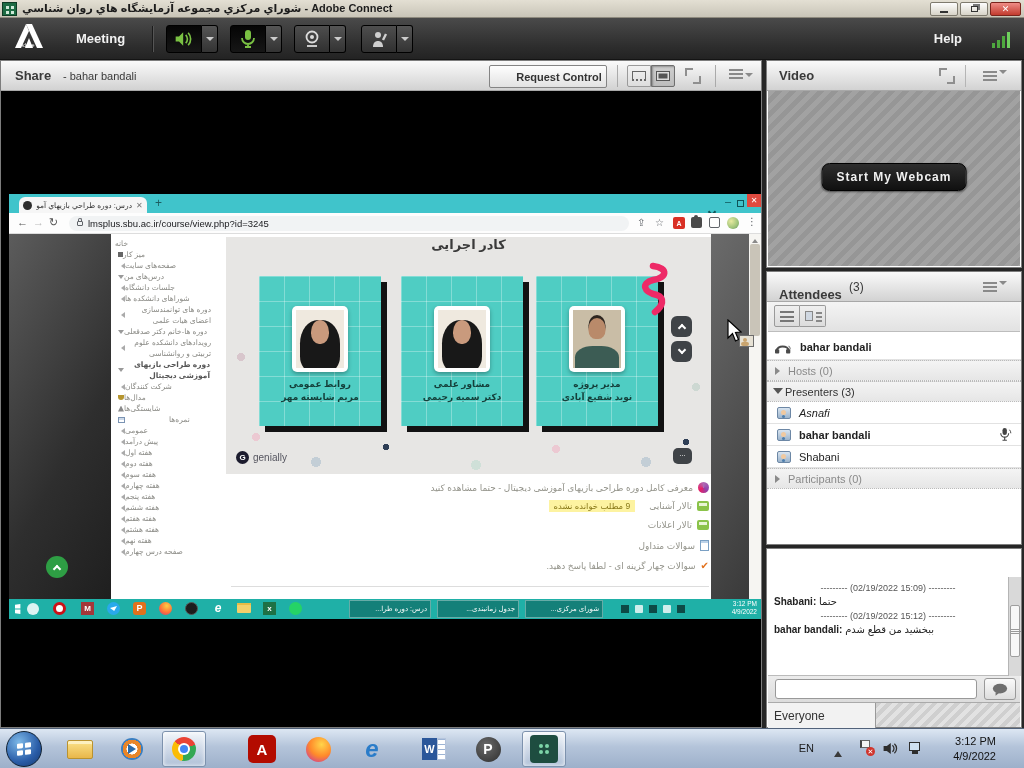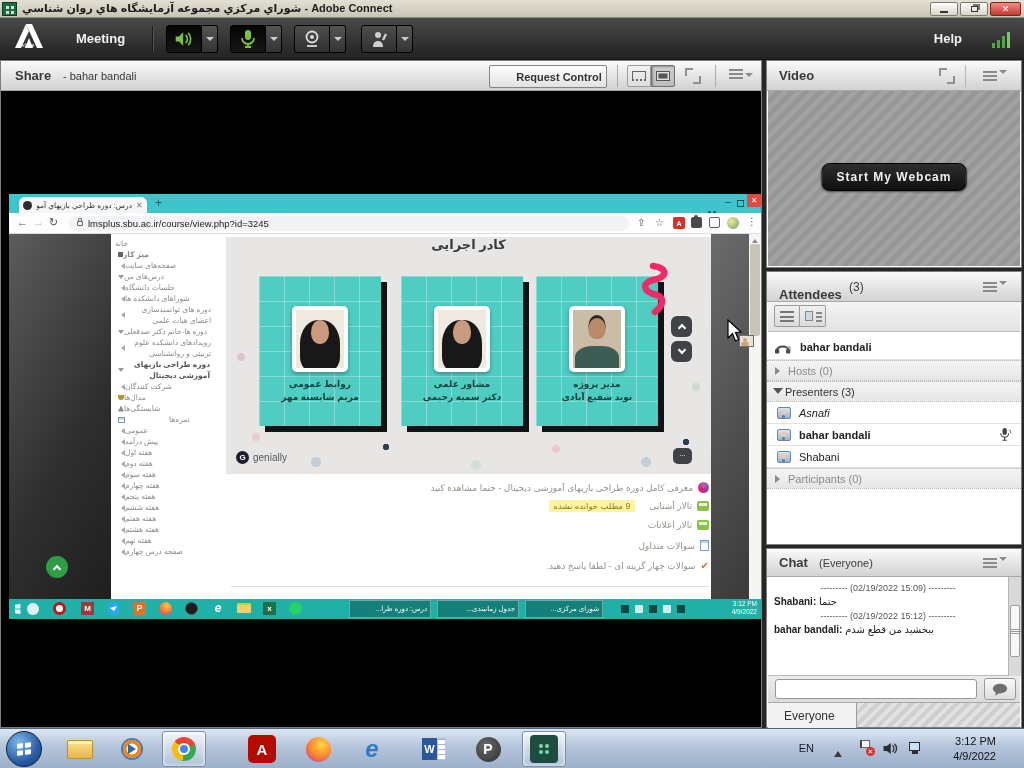--- a/index.html
+++ b/index.html
@@ -271,21 +271,21 @@
 
           <div class="a" style="left:740px;top:0;width:12px;height:365px;background:#f6f5f2;">
             <div class="a" style="left:3px;top:2px;width:0;height:0;border:3px solid transparent;border-bottom:4px solid #8a8a8a;"></div>
             <div class="a" style="left:1px;top:10px;width:10px;height:92px;background:#c9c4b8;border-radius:2px;"></div>
           </div>
 
           <div class="a" style="left:102px;top:0;width:112px;height:365px;background:#fff;padding:4px 2px 0 0;">
             <div class="sb-item" style="height:11px;">
                 <span>خانه</span>
               </div>
-            <div class="sb-item" style="height:11px;font-weight:bold;">
+            <div class="sb-item" style="height:11px;">
                 <span>میز کار</span>
                 <span class="sb-sq"></span>
               </div>
             <div class="sb-item" style="height:11px;">
                 <span>صفحه‌های سایت</span>
                 <span class="sb-tri-l"></span>
               </div>
             <div class="sb-item" style="height:11px;">
                 <span>درس‌های من</span>
                 <span class="sb-tri-d"></span>
@@ -577,28 +577,20 @@
         <div class="person-ic"></div>
         <span>Shabani</span>
       </div>
       <div class="att-row att-grp" style="top:196px;height:21px;color:#8a8a8a;">
         <div class="tri-r"></div>
         <span>Participants (0)</span>
       </div>
     </div>
 
     <div class="pod" style="left:766px;top:488px;width:256px;height:180px;">
-      <div class="pod-h" style="height:28px;">
-        <span class="a" style="left:12px;top:6px;">Chat</span>
-        <span class="a" style="left:52px;top:8px;font-weight:normal;font-size:11px;">(Everyone)</span>
-        <div class="a" style="left:216px;top:9px;display:flex;">
-          <div class="pod-menu"></div>
-          <div class="dtri" style="border-top-color:#8a8a8a;margin-left:2px;margin-top:-1px;"></div>
-        </div>
-      </div>
       <div class="a" style="left:1px;top:28px;width:240px;height:99px;background:#fff;border-bottom:1px solid #bbb;font-size:10px;color:#222;overflow:hidden;">
         <div style="text-align:center;margin-top:6px;color:#555;font-size:9px;">--------- (02/19/2022 15:09) ---------</div>
         <div style="margin:3px 0 0 6px;">
           <b>Shabani:</b>
           <span>حتما</span>
         </div>
         <div style="text-align:center;margin-top:4px;color:#555;font-size:9px;">--------- (02/19/2022 15:12) ---------</div>
         <div style="margin:3px 0 0 6px;">
           <b>bahar bandali:</b>
           <span>ببخشید من قطع شدم</span>
@@ -612,21 +604,21 @@
       <div class="a" style="left:1px;top:127px;width:252px;height:26px;background:linear-gradient(#ececec,#dcdcdc);">
         <input class="a" style="left: 7px; top: 3px; width: 202px; height: 20px; border: 1px solid rgb(153, 153, 153); border-radius: 3px; font-size: 11px; padding: 0px 4px; background: rgb(255, 255, 255);" value="">
         <div class="a" style="left:216px;top:2px;width:32px;height:22px;border:1px solid #999;border-radius:3px;background:linear-gradient(#fafafa,#ddd);display:flex;align-items:center;justify-content:center;">
           <svg width="16" height="13" viewBox="0 0 18 14">
             <ellipse cx="9" cy="6" rx="8" ry="5.5" fill="#6e6e6e"></ellipse>
             <polygon points="4,10 4,14 9,10" fill="#6e6e6e"></polygon>
           </svg>
         </div>
       </div>
       <div class="a stripes-lt" style="left:1px;top:153px;width:252px;height:25px;border-top:1px solid #aaa;">
-        <div class="a" style="left:0;top:0;width:89px;height:25px;background:#f2f2f2;border-right:1px solid #999;font-size:12px;color:#333;display:flex;align-items:center;padding-left:16px;">Everyone</div>
+        <div class="a" style="left:0;top:0;width:108px;height:25px;background:#f2f2f2;border-right:1px solid #999;font-size:12px;color:#333;display:flex;align-items:center;padding-left:6px;">Everyone</div>
       </div>
     </div>
   </div>
 
   <div class="a" id="taskbar">
     <div class="a" style="left:6px;top:2px;width:36px;height:36px;border-radius:50%;background:radial-gradient(circle at 35% 30%,#7db9e8,#2a5da8 60%,#14386e);border:1px solid #123;display:flex;align-items:center;justify-content:center;">
       <div style="width:14px;height:12px;display:grid;grid-template-columns:1fr 1fr;grid-template-rows:1fr 1fr;gap:1.5px;transform:skewY(-6deg);">
         <div style="background:#fff;border-radius:1px;"></div>
           <div style="background:#fff;border-radius:1px;"></div>
         <div style="background:#fff;border-radius:1px;"></div>

